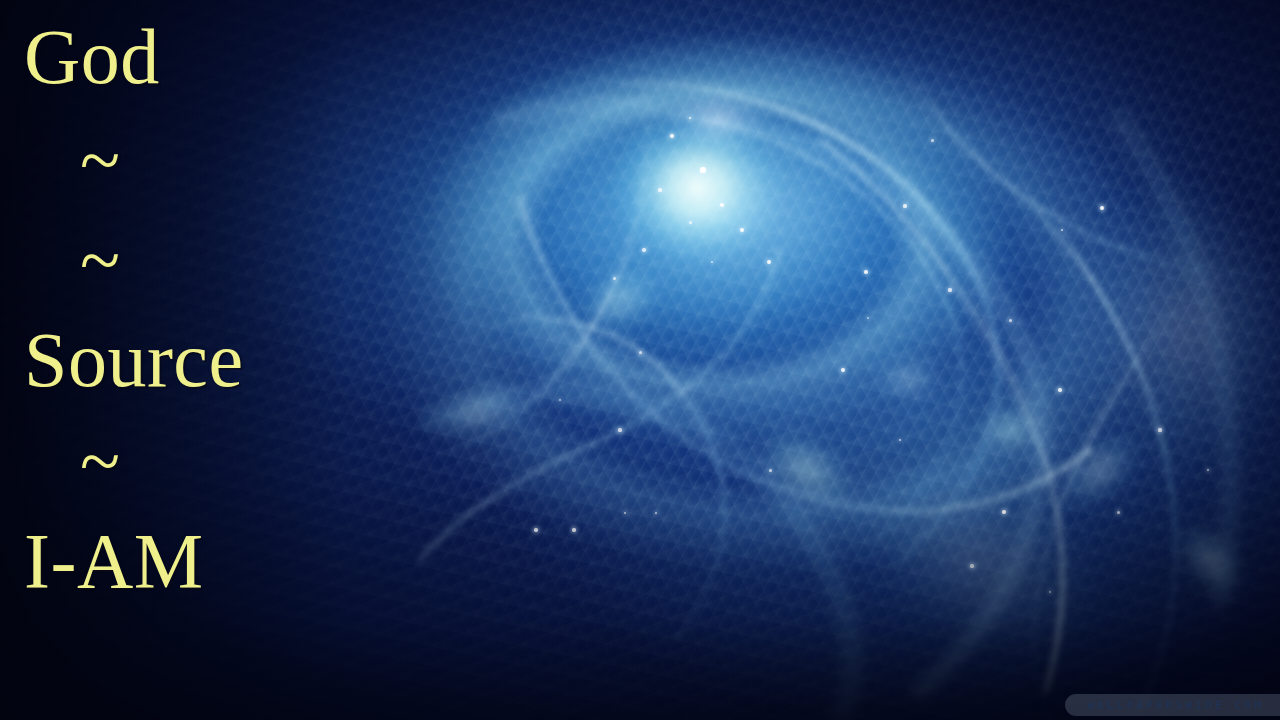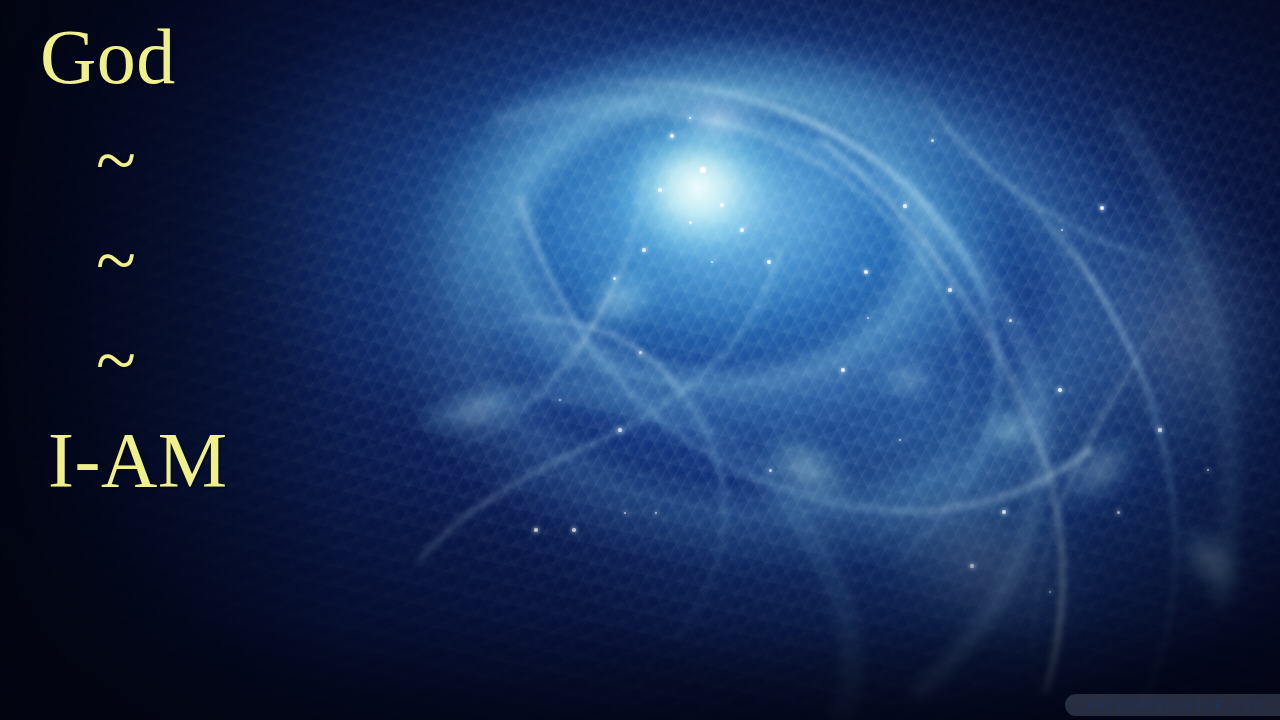--- a/index.html
+++ b/index.html
@@ -92,21 +92,21 @@
   .star {
     position: absolute;
     border-radius: 50%;
     background: #ffffff;
     box-shadow: 0 0 4px 1px rgba(215,240,255,0.75);
   }
 
   
   #verse {
     position: absolute;
-    left: 40px;
+    left: 24px;
     top: 0;
     width: 640px;
     height: 720px;
     display: flex;
     flex-direction: column;
     justify-content: flex-start;
     align-items: flex-start;
     padding-top: 12px;
     box-sizing: border-box;
   }
@@ -127,21 +127,21 @@
   }
   .verse-line.word { margin: 0; }
 
   
   #line-god      { margin-top: 6px; }
   #line-tilde-1  { margin-top: 28px; }
   #line-allthatis{ margin-top: 22px; }
   #line-tilde-2  { margin-top: 26px; }
   #line-source   { margin-top: 24px; }
   #line-tilde-3  { margin-top: 26px; }
-  #line-iam      { margin-top: 24px; margin-left: 8px; }
+  #line-iam      { margin-top: 24px; }
 
   
   #watermark {
     position: absolute;
     right: 0px;
     bottom: 4px;
     height: 22px;
     padding: 0 16px 0 22px;
     display: flex;
     align-items: center;
@@ -283,20 +283,21 @@
       <div class="star" style="left: 866.6px; top: 316.6px; width: 2.8px; height: 2.8px; opacity: 0.66;"></div>
       <div class="star" style="left: 930.5px; top: 138.5px; width: 3px; height: 3px; opacity: 0.72;"></div>
     </div>
 
   <div class="bg-layer" id="bg-vignette"></div>
 
   <div id="verse">
     <div class="verse-line word" id="line-god">God</div>
     <div class="verse-line tilde" id="line-tilde-1">~</div>
     <div class="verse-line tilde" id="line-tilde-2">~</div>
+    <div class="verse-line word" id="line-source">Source</div>
     <div class="verse-line tilde" id="line-tilde-3">~</div>
     <div class="verse-line word" id="line-iam">I-AM</div>
   </div>
 
   <div id="watermark">
     <span id="watermark-text">WALLPAPERSWIDE.COM</span>
   </div>
 
 </div>
 

